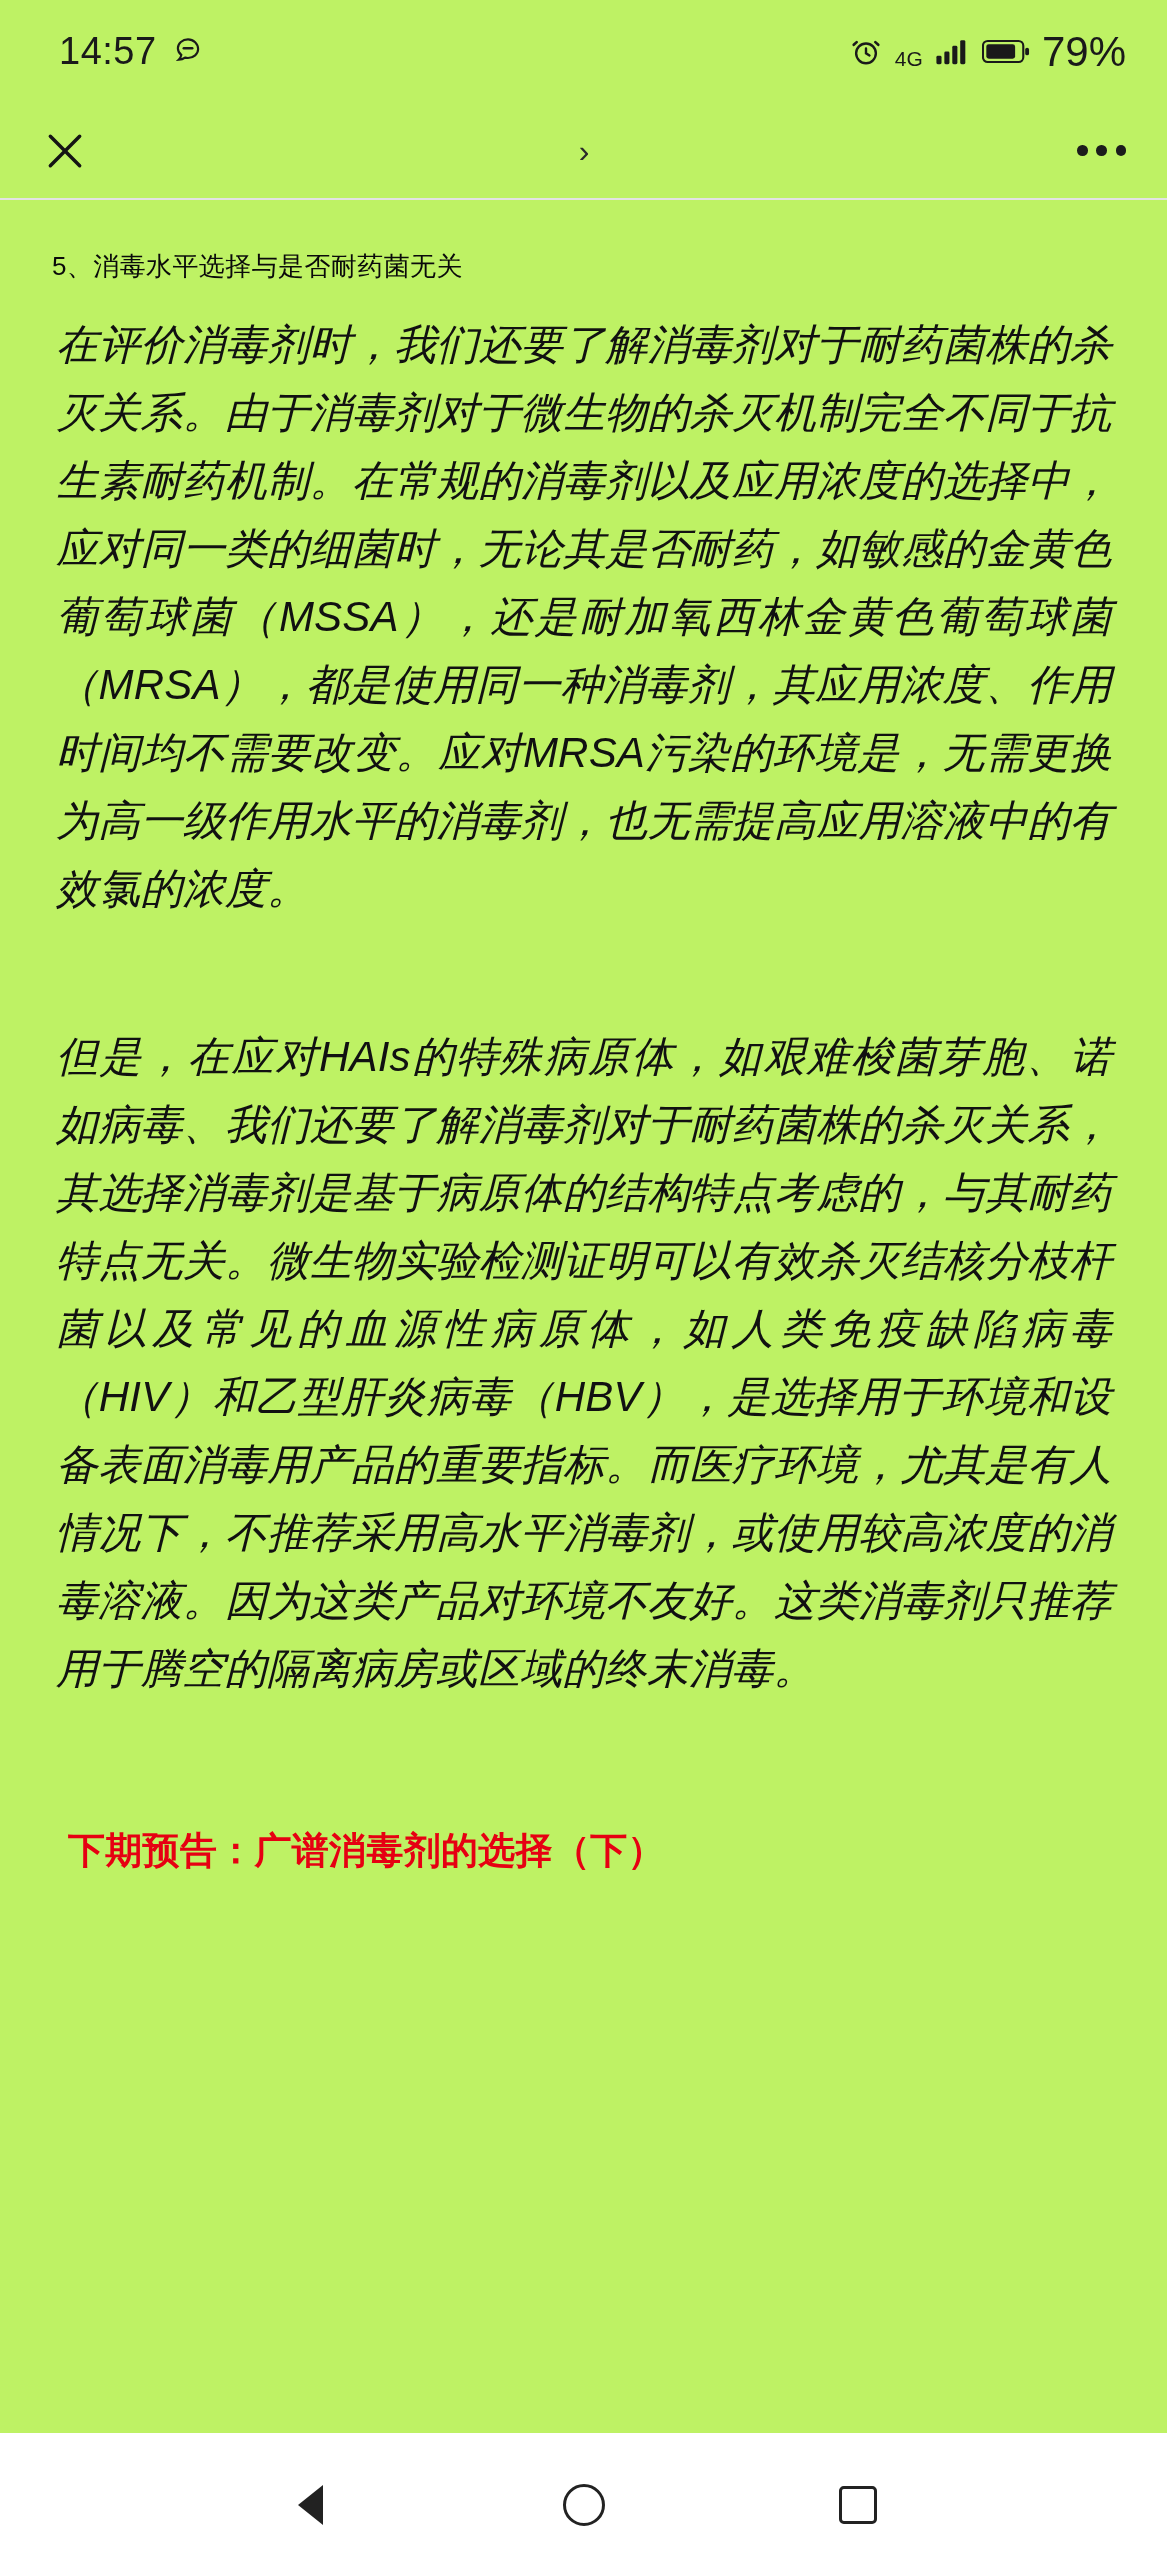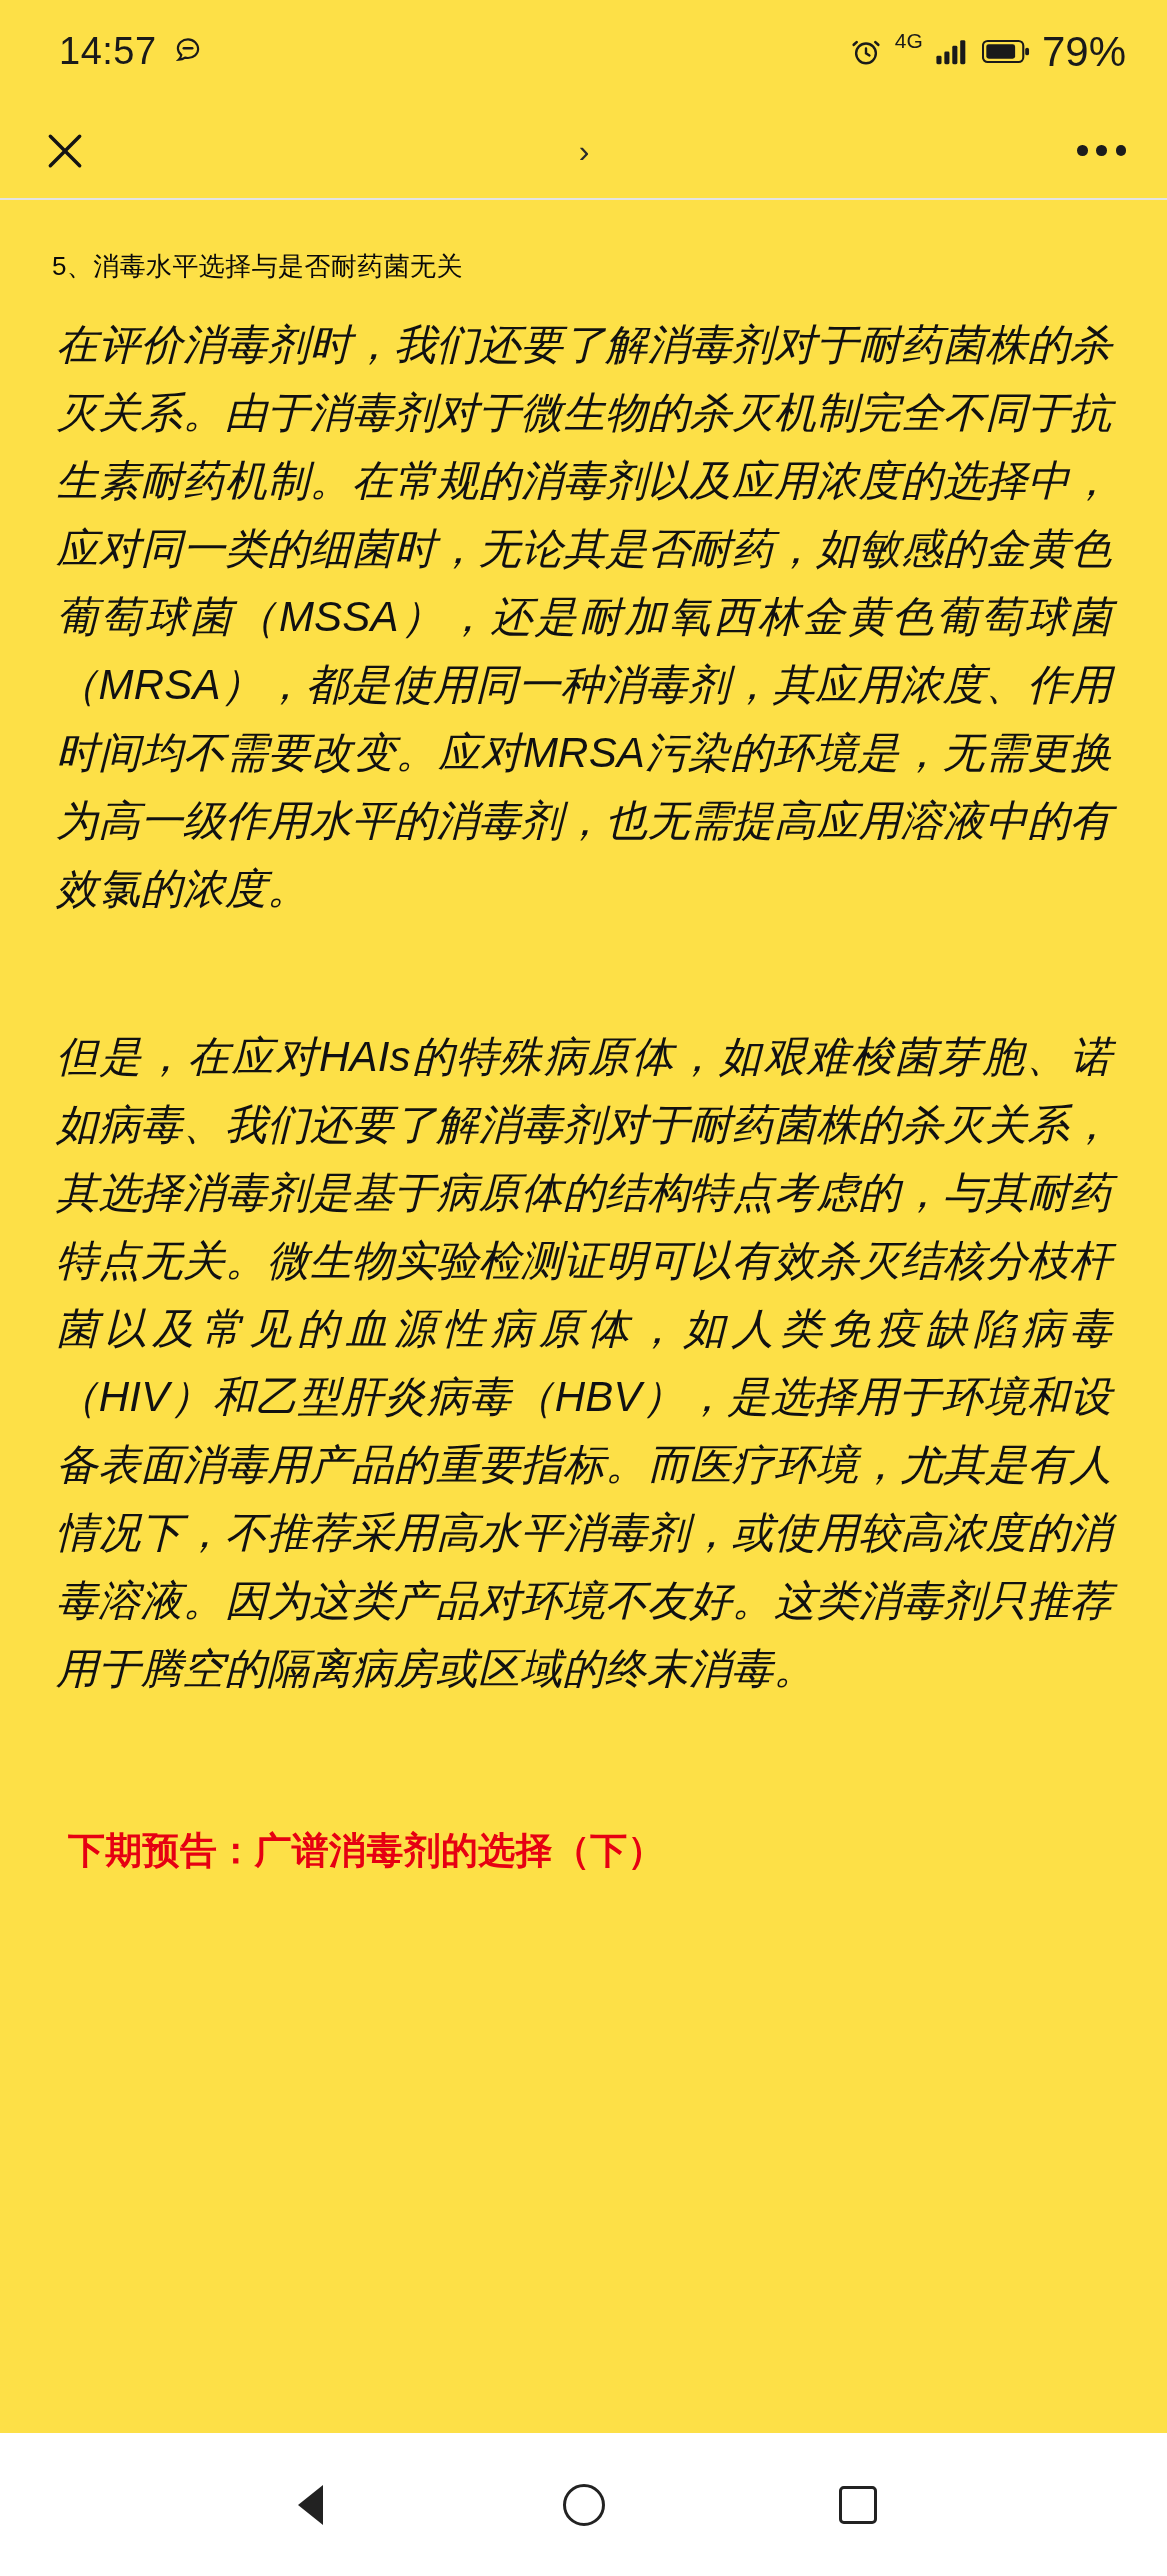--- a/index.html
+++ b/index.html
@@ -11,21 +11,21 @@
     height: 2576px;
     background: #ffffff;
     font-family: "Liberation Sans", sans-serif;
     -webkit-font-smoothing: antialiased;
     overflow: hidden;
   }
   .screen {
     position: relative;
     width: 1168px;
     height: 2576px;
-    background: #fde047;
+    background: #bef264;
     display: flex;
     flex-direction: column;
   }
 
   
   .status-bar {
     height: 103px;
     flex: 0 0 103px;
     display: flex;
     align-items: center;
@@ -211,21 +211,21 @@
       </span>
     </div>
     <div class="status-right">
       <span>
         <svg class="icon-svg" width="32" height="32" viewBox="0 0 24 24">
           <circle cx="12" cy="13" r="7.4" fill="none" stroke="#1a1a1a" stroke-width="1.8"></circle>
           <path d="M12 9.3V13l2.6 1.6" fill="none" stroke="#1a1a1a" stroke-width="1.8" stroke-linecap="round"></path>
           <path d="M5 4.6 2.8 6.6M19 4.6 21.2 6.6" stroke="#1a1a1a" stroke-width="2" stroke-linecap="round"></path>
         </svg>
       </span>
-      <span style="font-size:21px;color:#1a1a1a;align-self:flex-start;margin-top:1px;">4G</span>
+      <span style="font-size:21px;color:#1a1a1a;align-self:flex-start;margin-top:19px;">4G</span>
       <span>
         <svg class="icon-svg" width="34" height="29" viewBox="0 0 24 20">
           <rect x="1" y="13" width="3.6" height="6" rx="1" fill="#1a1a1a"></rect>
           <rect x="6.6" y="10" width="3.6" height="9" rx="1" fill="#1a1a1a"></rect>
           <rect x="12.2" y="6" width="3.6" height="13" rx="1" fill="#1a1a1a"></rect>
           <rect x="17.8" y="2" width="3.6" height="17" rx="1" fill="#1a1a1a"></rect>
         </svg>
       </span>
       <span>
         <svg class="icon-svg" width="48" height="27" viewBox="0 0 50 28">

